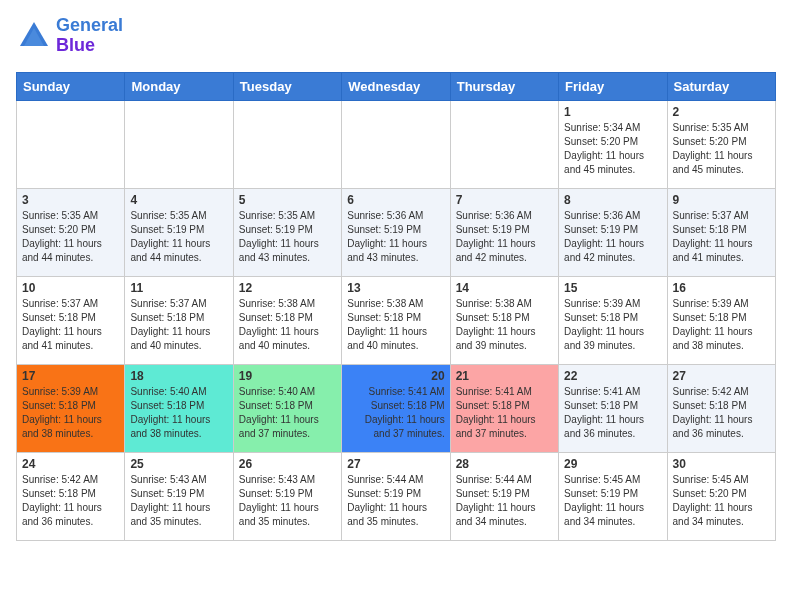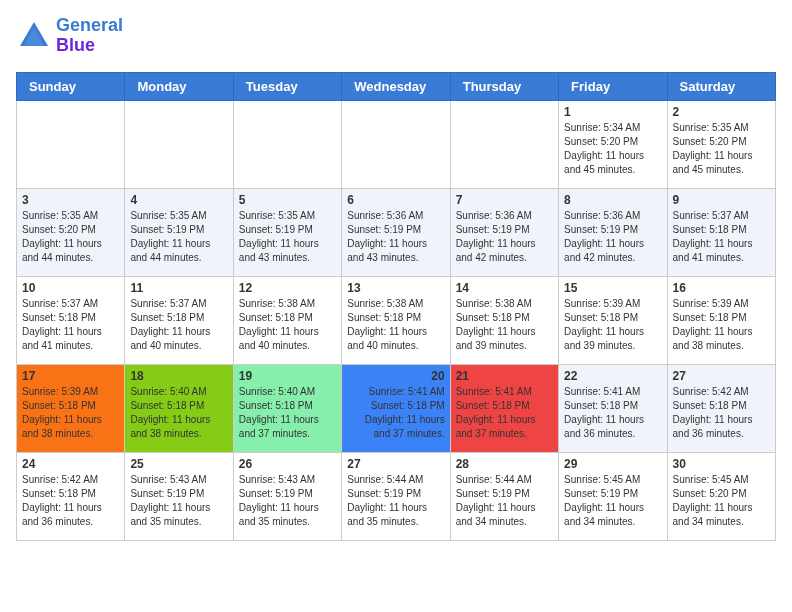--- a/index.html
+++ b/index.html
@@ -49,21 +49,21 @@
     }
     .calendar {
       width: 100%;
       border-collapse: collapse;
       margin-top: 8px;
     }
     .calendar th {
       background: #3a7bd5;
       color: #fff;
       text-align: left;
-      padding: 6px 12px;
+      padding: 6px 6px;
       font-size: 13px;
       font-weight: bold;
       border: 1px solid #2a6bc5;
     }
     .calendar td {
       border: 1px solid #ccc;
       vertical-align: top;
       padding: 4px 5px;
       font-size: 10.5px;
       color: #333;
@@ -195,33 +195,33 @@
         <td>
           <span class="day-number">16</span>
           <div class="day-info">Sunrise: 5:39 AM<br>Sunset: 5:18 PM<br>Daylight: 11 hours and 38 minutes.</div>
         </td>
       </tr>
       <tr>
         <td style="background: #f97316;">
           <span class="day-number">17</span>
           <div class="day-info">Sunrise: 5:39 AM<br>Sunset: 5:18 PM<br>Daylight: 11 hours and 38 minutes.</div>
         </td>
-        <td style="background: #84cc16;">
+        <td style="background: #5eead4;">
           <span class="day-number">18</span>
           <div class="day-info">Sunrise: 5:40 AM<br>Sunset: 5:18 PM<br>Daylight: 11 hours and 38 minutes.</div>
         </td>
         <td style="background: #86efac;">
           <span class="day-number">19</span>
           <div class="day-info">Sunrise: 5:40 AM<br>Sunset: 5:18 PM<br>Daylight: 11 hours and 37 minutes.</div>
         </td>
         <td style="background: #3b82f6; text-align: right;">
           <span class="day-number">20</span>
           <div class="day-info">Sunrise: 5:41 AM<br>Sunset: 5:18 PM<br>Daylight: 11 hours and 37 minutes.</div>
         </td>
-        <td style="background: #ef4444;">
+        <td style="background: #fca5a5;">
           <span class="day-number">21</span>
           <div class="day-info">Sunrise: 5:41 AM<br>Sunset: 5:18 PM<br>Daylight: 11 hours and 37 minutes.</div>
         </td>
         <td style="background: rgb(240, 244, 250);">
           <span class="day-number">22</span>
           <div class="day-info">Sunrise: 5:41 AM<br>Sunset: 5:18 PM<br>Daylight: 11 hours and 36 minutes.</div>
         </td>
         <td style="background: rgb(240, 244, 250);">
           <span class="day-number">27</span>
           <div class="day-info">Sunrise: 5:42 AM<br>Sunset: 5:18 PM<br>Daylight: 11 hours and 36 minutes.</div>

